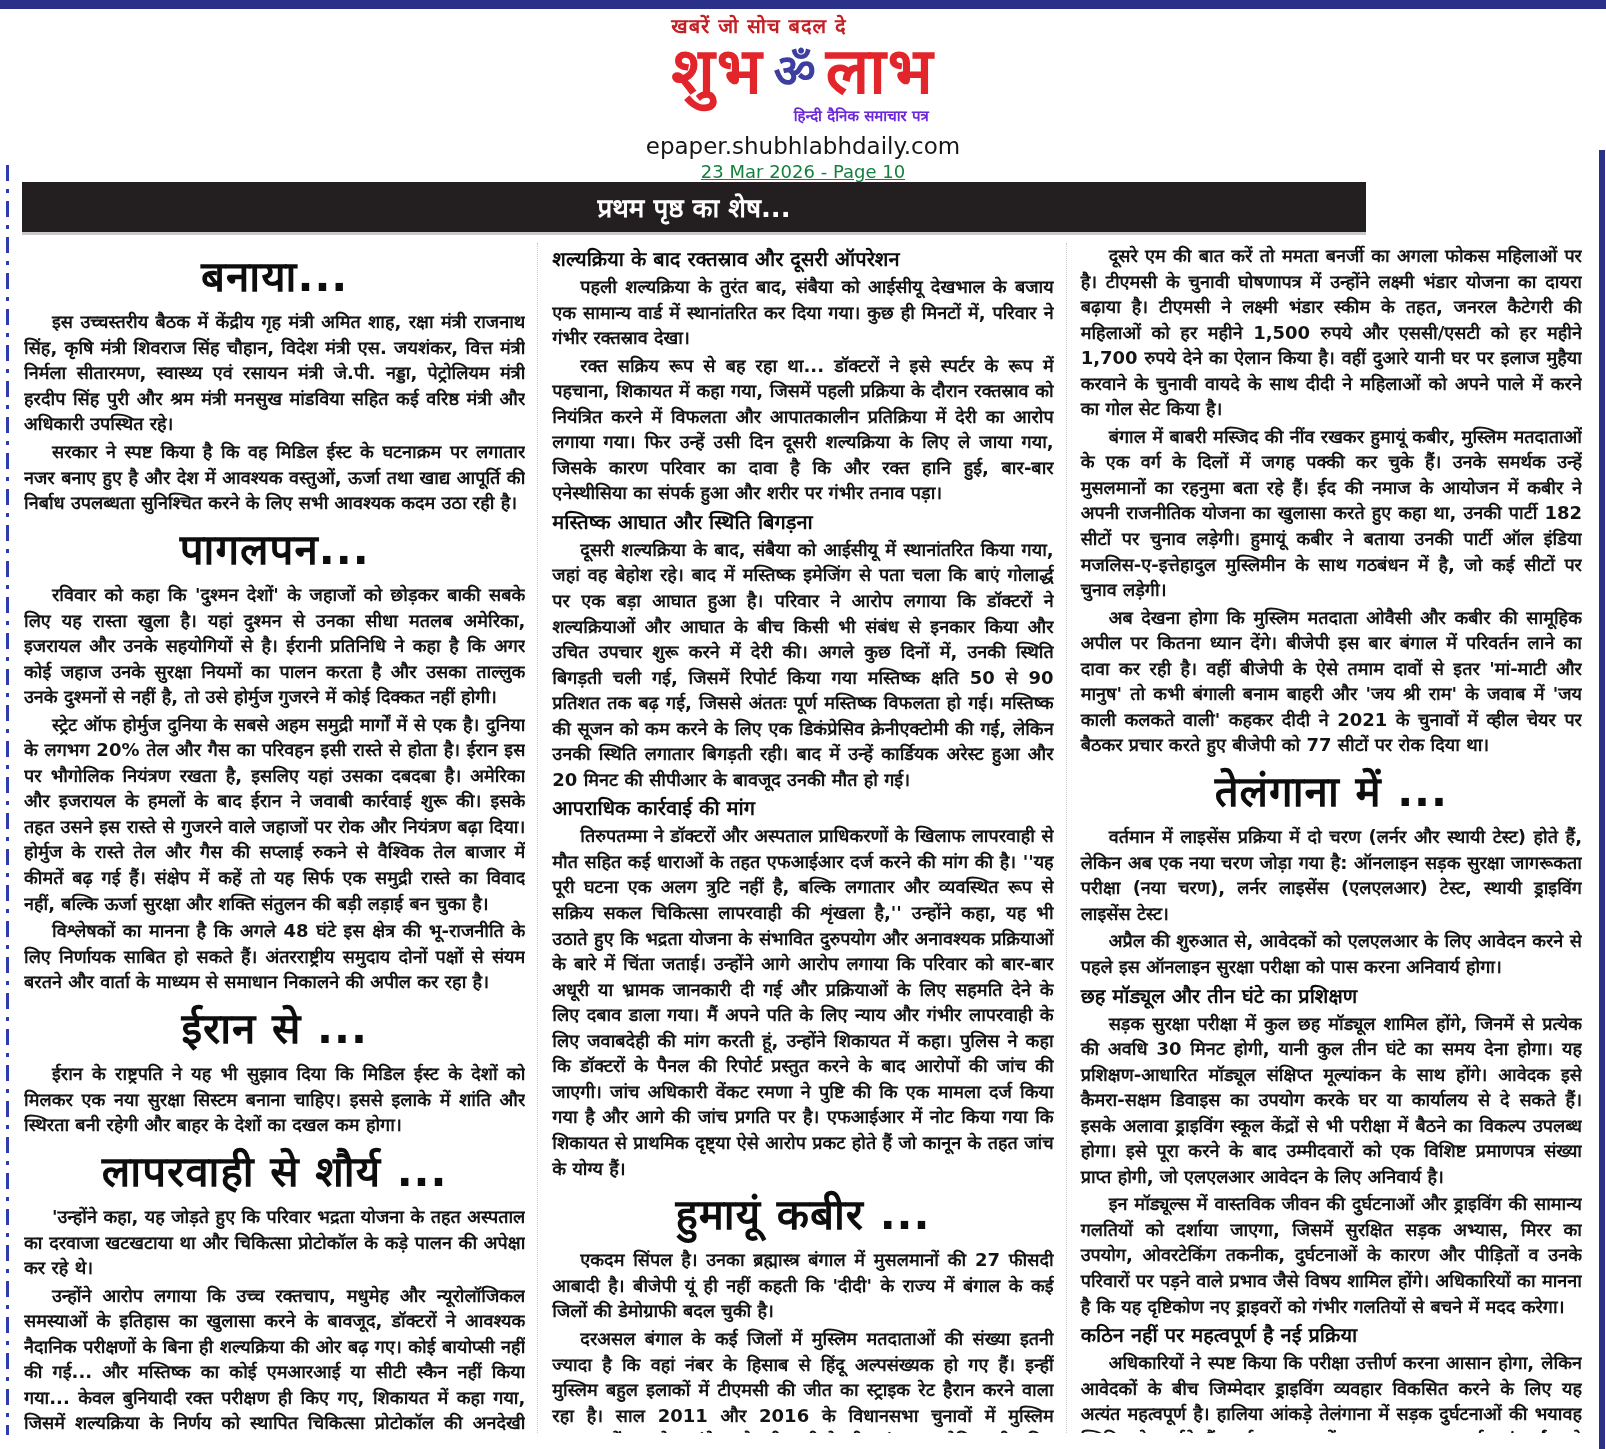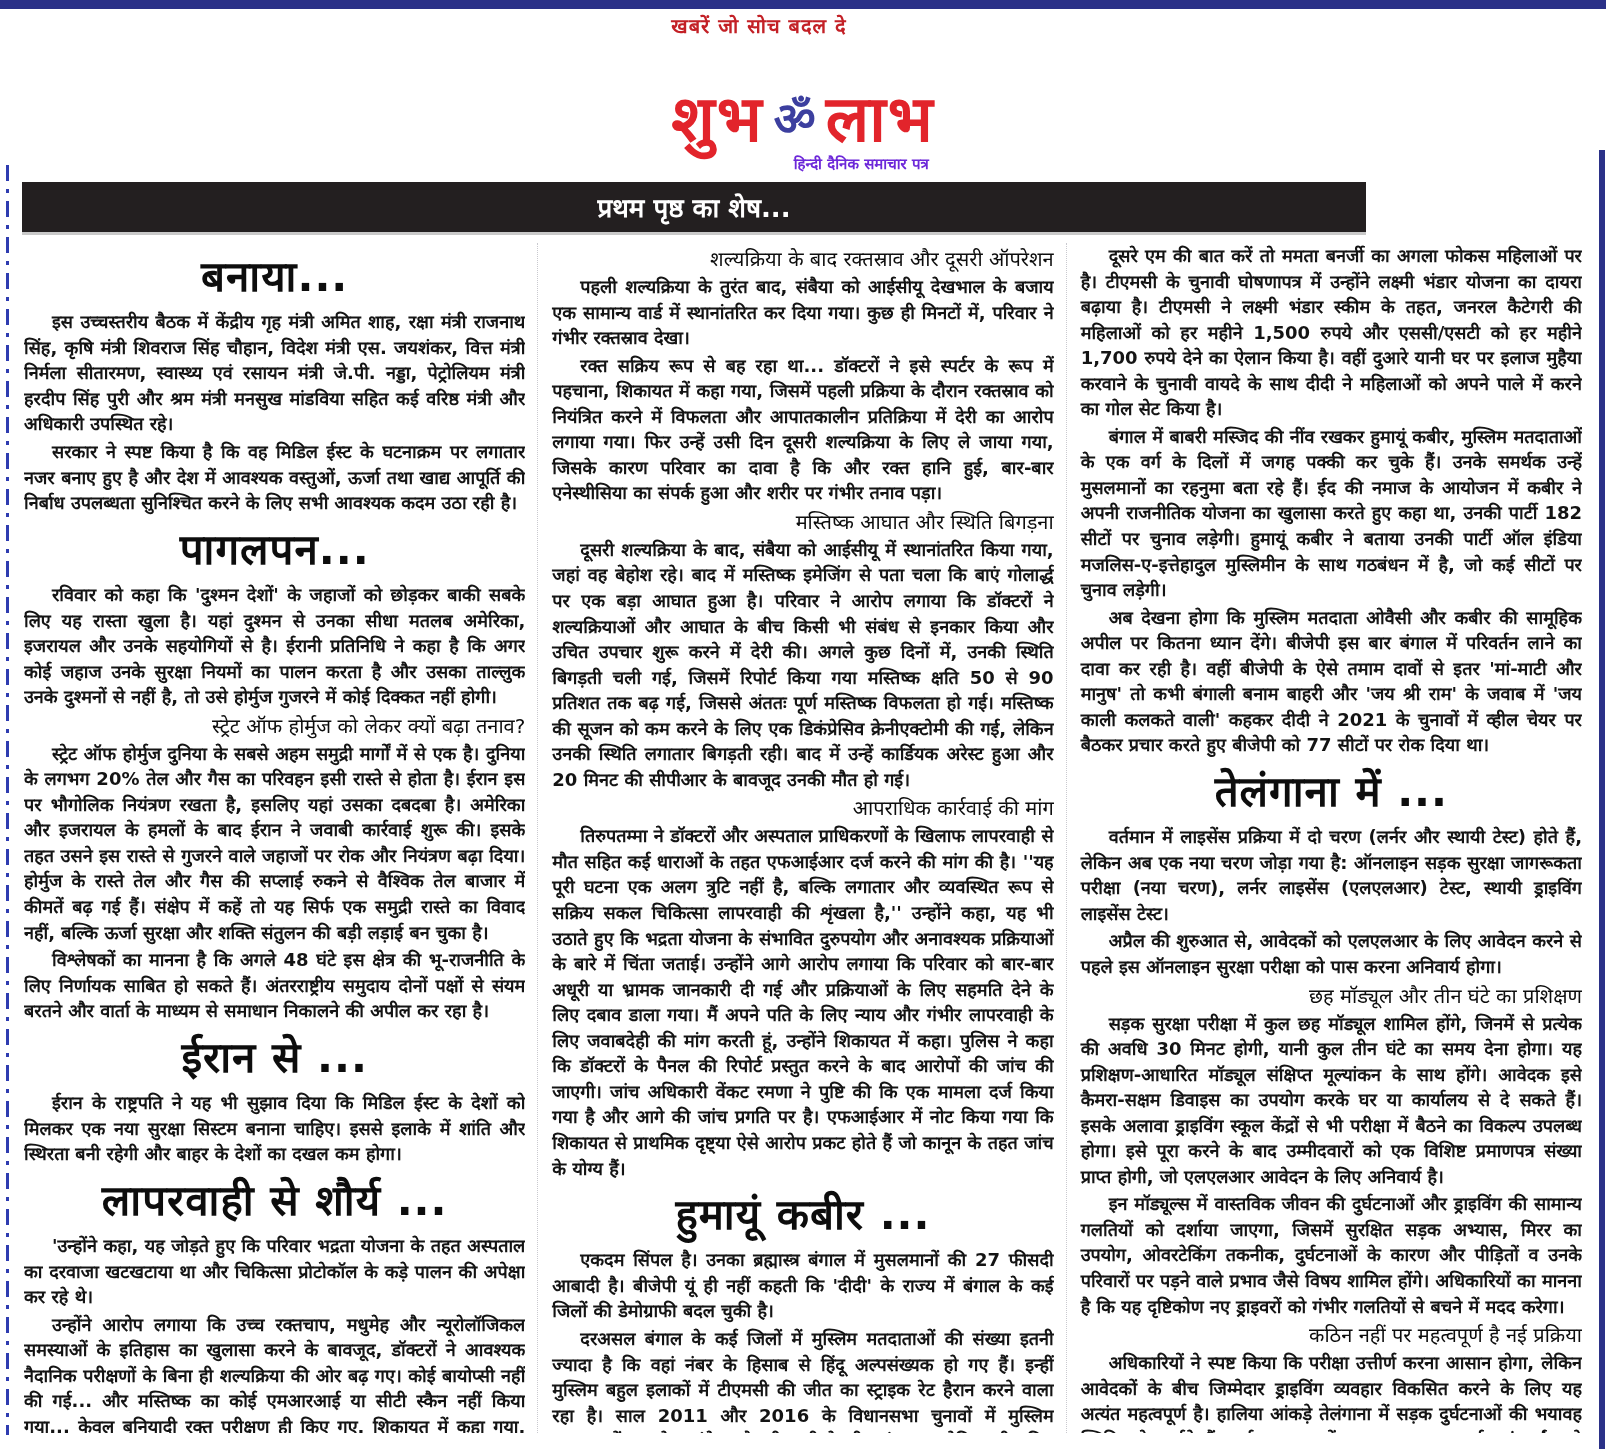--- a/index.html
+++ b/index.html
@@ -10,21 +10,21 @@
   }
   .top-bar{position:absolute;top:0;left:0;width:1606px;height:9px;background:#2b3188;}
   .left-border{
     position:absolute;left:6px;top:165px;bottom:14px;width:3px;
     background:repeating-linear-gradient(to bottom,#2e3cb0 0 16px,transparent 16px 24px,#2e3cb0 24px 28px,transparent 28px 36px);
   }
   .right-border{position:absolute;right:1px;top:150px;bottom:0;width:6px;background:#2b3188;}
   .masthead{position:absolute;top:12px;left:0;width:1606px;text-align:center;}
   .logo-box{display:inline-block;text-align:center;}
   .tagline{color:#c32026;font-weight:bold;font-size:20px;text-align:left;padding-right:14px;letter-spacing:1px;}
-  .logo-row{display:flex;align-items:center;justify-content:space-between;line-height:1;margin-top:48px;}
+  .logo-row{display:flex;align-items:center;justify-content:space-between;line-height:1;}
   .logo-word{color:#e2242b;font-weight:bold;font-size:64px;letter-spacing:2px;}
   .om-glyph{color:#3c3f9f;font-weight:bold;font-size:46px;margin:0 10px;line-height:1;}
   .logo-sub{color:#6d28d9;font-weight:bold;font-size:15px;text-align:right;padding-right:6px;margin-top:2px;}
   .website{font-size:23px;color:#161616;margin-top:8px;}
   .datepage{font-size:18px;color:#15803d;margin-top:2px;text-decoration:underline;}
   .banner{
     position:absolute;top:182px;left:22px;width:1344px;height:50px;
     background:#231f20;border-bottom:3px solid #c9c9c9;
     display:flex;align-items:center;justify-content:center;
   }
@@ -32,21 +32,21 @@
   .content{
     position:absolute;top:243px;left:24px;width:1558px;bottom:16px;
     display:flex;gap:12px;overflow:hidden;
   }
   .col{flex:1 1 0;overflow:hidden;}
   .col + .col{border-left:1px dotted #c9c9cf;padding-left:14px;}
   .headline{
     font-size:42px;font-weight:bold;text-align:center;color:#0d0d0d;
     margin:10px 0 8px 0;line-height:1.15;letter-spacing:1px;
   }
-  .subhead{font-size:20px;font-weight:normal;text-align:right;color:#0d0d0d;margin:2px 0;}
+  .subhead{font-size:20px;font-weight:bold;text-align:left;color:#0d0d0d;margin:2px 0;}
   .para{
     font-size:18px;line-height:1.42;text-align:justify;text-indent:28px;
     color:#141414;margin:0 0 2px 0;font-weight:bold;
   }
 </style>
 </head>
 <body>
 
 <div class="top-bar"></div>
 <div class="left-border"></div>
@@ -70,21 +70,20 @@
   <div class="banner-title">प्रथम पृष्ठ का शेष...</div>
 </div>
 
 <div class="content" id="columns">
     <div class="col">
       <div class="headline">बनाया...</div>
       <div class="para">इस उच्चस्तरीय बैठक में केंद्रीय गृह मंत्री अमित शाह, रक्षा मंत्री राजनाथ सिंह, कृषि मंत्री शिवराज सिंह चौहान, विदेश मंत्री एस. जयशंकर, वित्त मंत्री निर्मला सीतारमण, स्वास्थ्य एवं रसायन मंत्री जे.पी. नड्डा, पेट्रोलियम मंत्री हरदीप सिंह पुरी और श्रम मंत्री मनसुख मांडविया सहित कई वरिष्ठ मंत्री और अधिकारी उपस्थित रहे।</div>
       <div class="para">सरकार ने स्पष्ट किया है कि वह मिडिल ईस्ट के घटनाक्रम पर लगातार नजर बनाए हुए है और देश में आवश्यक वस्तुओं, ऊर्जा तथा खाद्य आपूर्ति की निर्बाध उपलब्धता सुनिश्चित करने के लिए सभी आवश्यक कदम उठा रही है।</div>
       <div class="headline">पागलपन...</div>
       <div class="para">रविवार को कहा कि 'दुश्मन देशों' के जहाजों को छोड़कर बाकी सबके लिए यह रास्ता खुला है। यहां दुश्मन से उनका सीधा मतलब अमेरिका, इजरायल और उनके सहयोगियों से है। ईरानी प्रतिनिधि ने कहा है कि अगर कोई जहाज उनके सुरक्षा नियमों का पालन करता है और उसका ताल्लुक उनके दुश्मनों से नहीं है, तो उसे होर्मुज गुजरने में कोई दिक्कत नहीं होगी।</div>
-      <div class="subhead">स्ट्रेट ऑफ होर्मुज को लेकर क्यों बढ़ा तनाव?</div>
       <div class="para">स्ट्रेट ऑफ होर्मुज दुनिया के सबसे अहम समुद्री मार्गों में से एक है। दुनिया के लगभग 20% तेल और गैस का परिवहन इसी रास्ते से होता है। ईरान इस पर भौगोलिक नियंत्रण रखता है, इसलिए यहां उसका दबदबा है। अमेरिका और इजरायल के हमलों के बाद ईरान ने जवाबी कार्रवाई शुरू की। इसके तहत उसने इस रास्ते से गुजरने वाले जहाजों पर रोक और नियंत्रण बढ़ा दिया। होर्मुज के रास्ते तेल और गैस की सप्लाई रुकने से वैश्विक तेल बाजार में कीमतें बढ़ गई हैं। संक्षेप में कहें तो यह सिर्फ एक समुद्री रास्ते का विवाद नहीं, बल्कि ऊर्जा सुरक्षा और शक्ति संतुलन की बड़ी लड़ाई बन चुका है।</div>
       <div class="para">विश्लेषकों का मानना है कि अगले 48 घंटे इस क्षेत्र की भू-राजनीति के लिए निर्णायक साबित हो सकते हैं। अंतरराष्ट्रीय समुदाय दोनों पक्षों से संयम बरतने और वार्ता के माध्यम से समाधान निकालने की अपील कर रहा है।</div>
       <div class="headline">ईरान से ...</div>
       <div class="para">ईरान के राष्ट्रपति ने यह भी सुझाव दिया कि मिडिल ईस्ट के देशों को मिलकर एक नया सुरक्षा सिस्टम बनाना चाहिए। इससे इलाके में शांति और स्थिरता बनी रहेगी और बाहर के देशों का दखल कम होगा।</div>
       <div class="headline">लापरवाही से शौर्य ...</div>
       <div class="para">'उन्होंने कहा, यह जोड़ते हुए कि परिवार भद्रता योजना के तहत अस्पताल का दरवाजा खटखटाया था और चिकित्सा प्रोटोकॉल के कड़े पालन की अपेक्षा कर रहे थे।</div>
       <div class="para">उन्होंने आरोप लगाया कि उच्च रक्तचाप, मधुमेह और न्यूरोलॉजिकल समस्याओं के इतिहास का खुलासा करने के बावजूद, डॉक्टरों ने आवश्यक नैदानिक परीक्षणों के बिना ही शल्यक्रिया की ओर बढ़ गए। कोई बायोप्सी नहीं की गई... और मस्तिष्क का कोई एमआरआई या सीटी स्कैन नहीं किया गया... केवल बुनियादी रक्त परीक्षण ही किए गए, शिकायत में कहा गया, जिसमें शल्यक्रिया के निर्णय को स्थापित चिकित्सा प्रोटोकॉल की अनदेखी करार दिया गया।</div>
     </div>
     <div class="col">
       <div class="subhead">शल्यक्रिया के बाद रक्तस्राव और दूसरी ऑपरेशन</div>

